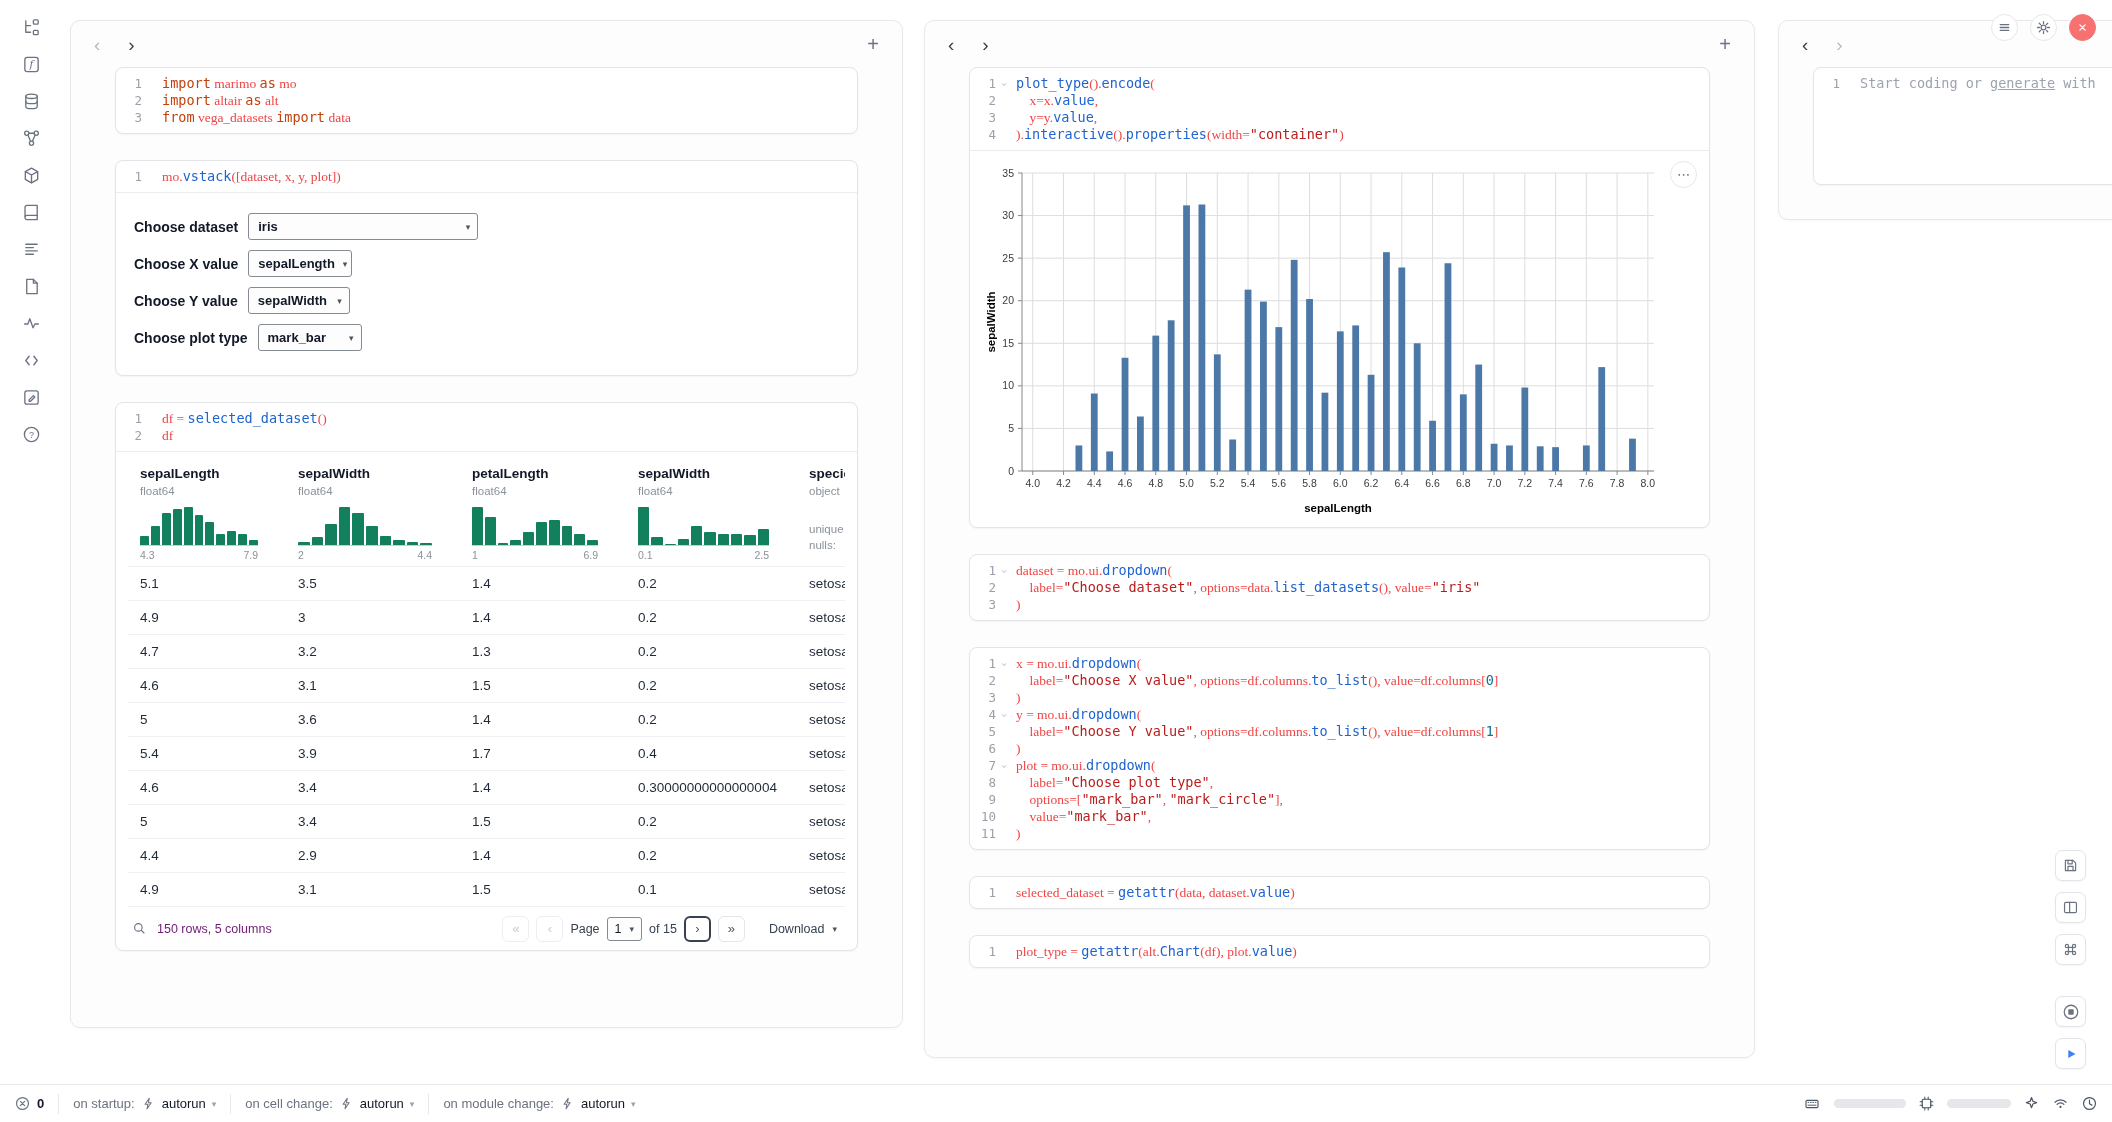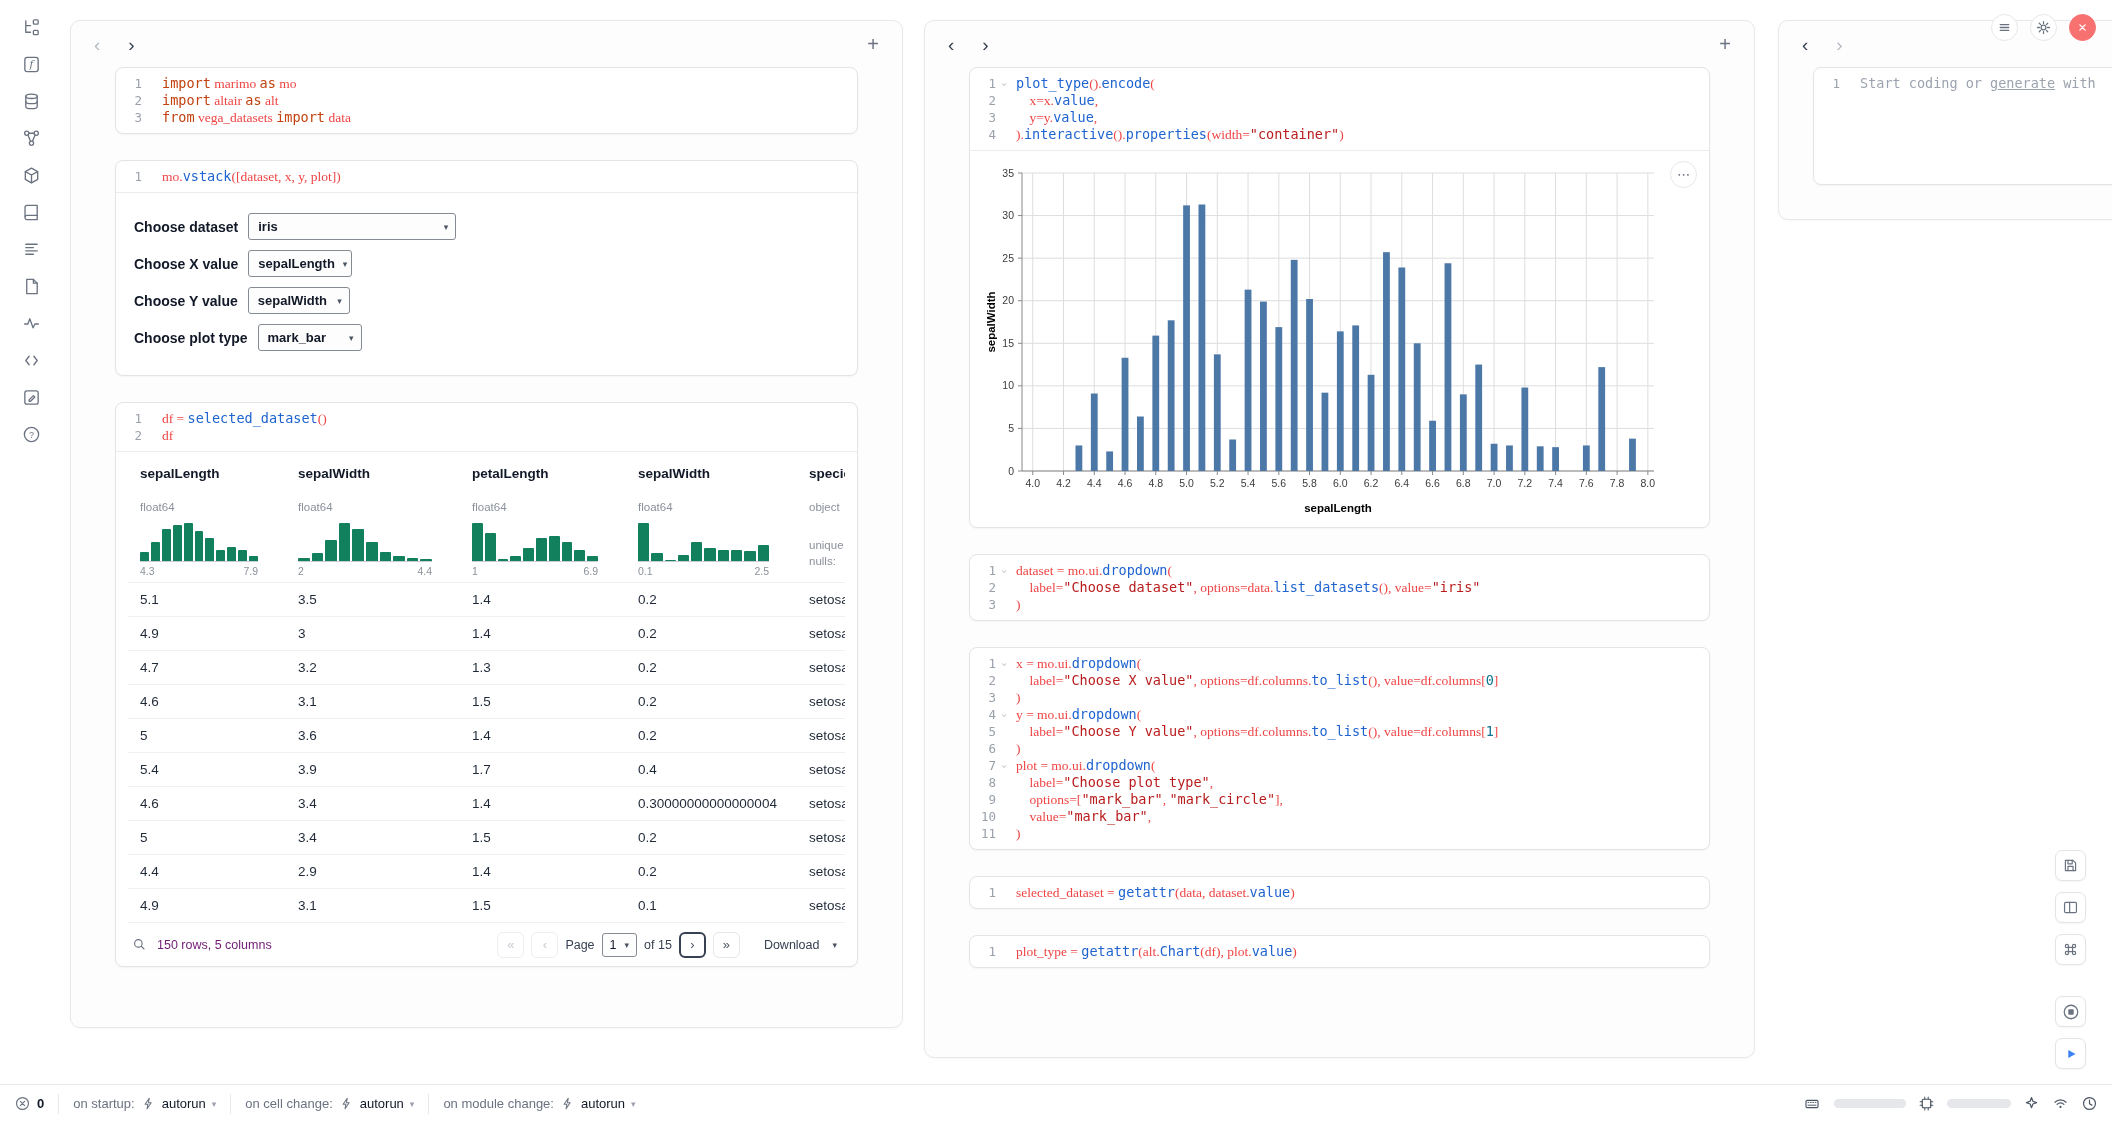--- a/index.html
+++ b/index.html
@@ -59,21 +59,21 @@
     border:1px solid #858b93; border-radius:3px; background:#fdfdfd; padding:0 7px 0 9px;
     font-size:13px; color:#111827; cursor:pointer; }
   .caret { font-size:9px; color:#4b5563; margin-left:8px; }
 
   
   .df-wrap { margin:4px 12px 0; }
   .df-row { display:grid; grid-template-columns:158px 174px 166px 171px 1fr; }
   .df-head { padding:10px 0 2px; }
   .df-cell { padding-left:12px; overflow:hidden; }
   .df-name { font-size:13.5px; font-weight:700; color:#111827; white-space:nowrap; }
-  .df-type { font-size:11.5px; color:#8b919a; margin-top:20px; }
+  .df-type { font-size:11.5px; color:#8b919a; margin-top:4px; }
   .df-hist { padding:8px 0 5px; }
   .hist-box { width:calc(100% - 28px); }
   .hist-bars { height:38px; display:flex; align-items:flex-end; gap:2px; }
   .hist-bar { flex:1; background:var(--hist-color,#12805c); border-radius:1px 1px 0 0; }
   .hist-axis { border-top:1px solid #c9ced6; }
   .hist-range { display:flex; justify-content:space-between; font-size:10.5px; color:#8b919a; margin-top:3px; }
   .df-meta { font-size:11.5px; color:#8b919a; line-height:16px; padding-top:14px; white-space:nowrap; }
   .df-tr { border-top:1px solid #eef0f3; }
   .df-td { padding:9px 0 9px 12px; font-size:13.5px; color:#1f2937; white-space:nowrap; overflow:hidden; }
   .df-footer { display:flex; align-items:center; border-top:1px solid #eef0f3; height:44px; gap:10px; padding:0 4px; }
@@ -81,21 +81,21 @@
   .search-btn svg { stroke:currentColor; fill:none; stroke-width:1.5; stroke-linecap:round; }
   .df-summary { font-size:12.5px; color:#701a75; }
   .pager { display:flex; align-items:center; gap:7px; margin-left:auto; }
   .pg-btn { width:27px; height:26px; border:1px solid #e3e6ea; background:#fff; border-radius:6px;
     font-size:13px; color:#4b5563; display:flex; align-items:center; justify-content:center; cursor:pointer; }
   .pg-btn.disabled { color:#c6cbd2; border-color:#eceef1; }
   .pg-btn.focus { border:2px solid #374151; }
   .pg-label { font-size:12.5px; color:#374151; }
   .pg-select { display:inline-flex; align-items:center; height:24px; border:1px solid #858b93;
     border-radius:3px; background:#fdfdfd; padding:0 7px; font-size:12.5px; color:#111827; cursor:pointer; }
-  .download { display:inline-flex; align-items:center; gap:5px; font-size:12.5px; color:#374151;
+  .download { display:inline-flex; align-items:center; font-size:12.5px; color:#374151;
     margin-left:14px; margin-right:4px; cursor:pointer; }
 
   
   .chart-output { position:relative; padding:12px 10px 8px 14px; }
   .dots { position:absolute; top:10px; right:12px; width:27px; height:27px; border-radius:50%;
     border:1px solid #e5e7eb; background:#fff; color:#6b7280; font-size:13px;
     display:flex; align-items:center; justify-content:center; cursor:pointer; }
 
   
   .window-controls { position:absolute; top:14px; right:16px; display:flex; gap:12px; z-index:5; }
@@ -256,21 +256,21 @@
       <div class="code">
           <div class="code-line">
             <span class="ln">1</span>
             <span class="fold"></span>
             <span class="src"><span class="tk-tx">mo.</span><span class="tk-fn">vstack</span><span class="tk-tx">([dataset, x, y, plot])</span></span>
           </div>
         </div>
       <div class="output controls-wrap">
           <div class="ctl-row">
             <span class="ctl-label">Choose dataset</span>
-            <span class="ctl-select" style="width: 208px;">
+            <span class="ctl-select" style="width: 230px;">
               <span>iris</span>
               <span class="caret">▾</span>
             </span>
           </div>
           <div class="ctl-row">
             <span class="ctl-label">Choose X value</span>
             <span class="ctl-select" style="width: 104px;">
               <span>sepalLength</span>
               <span class="caret">▾</span>
             </span>

